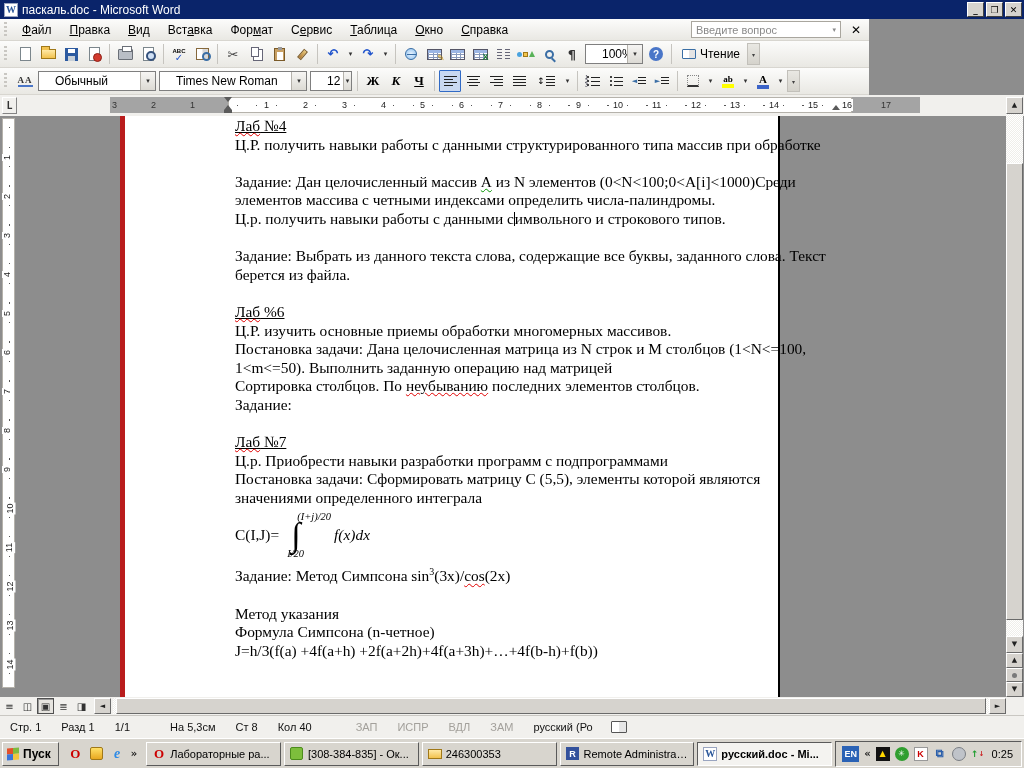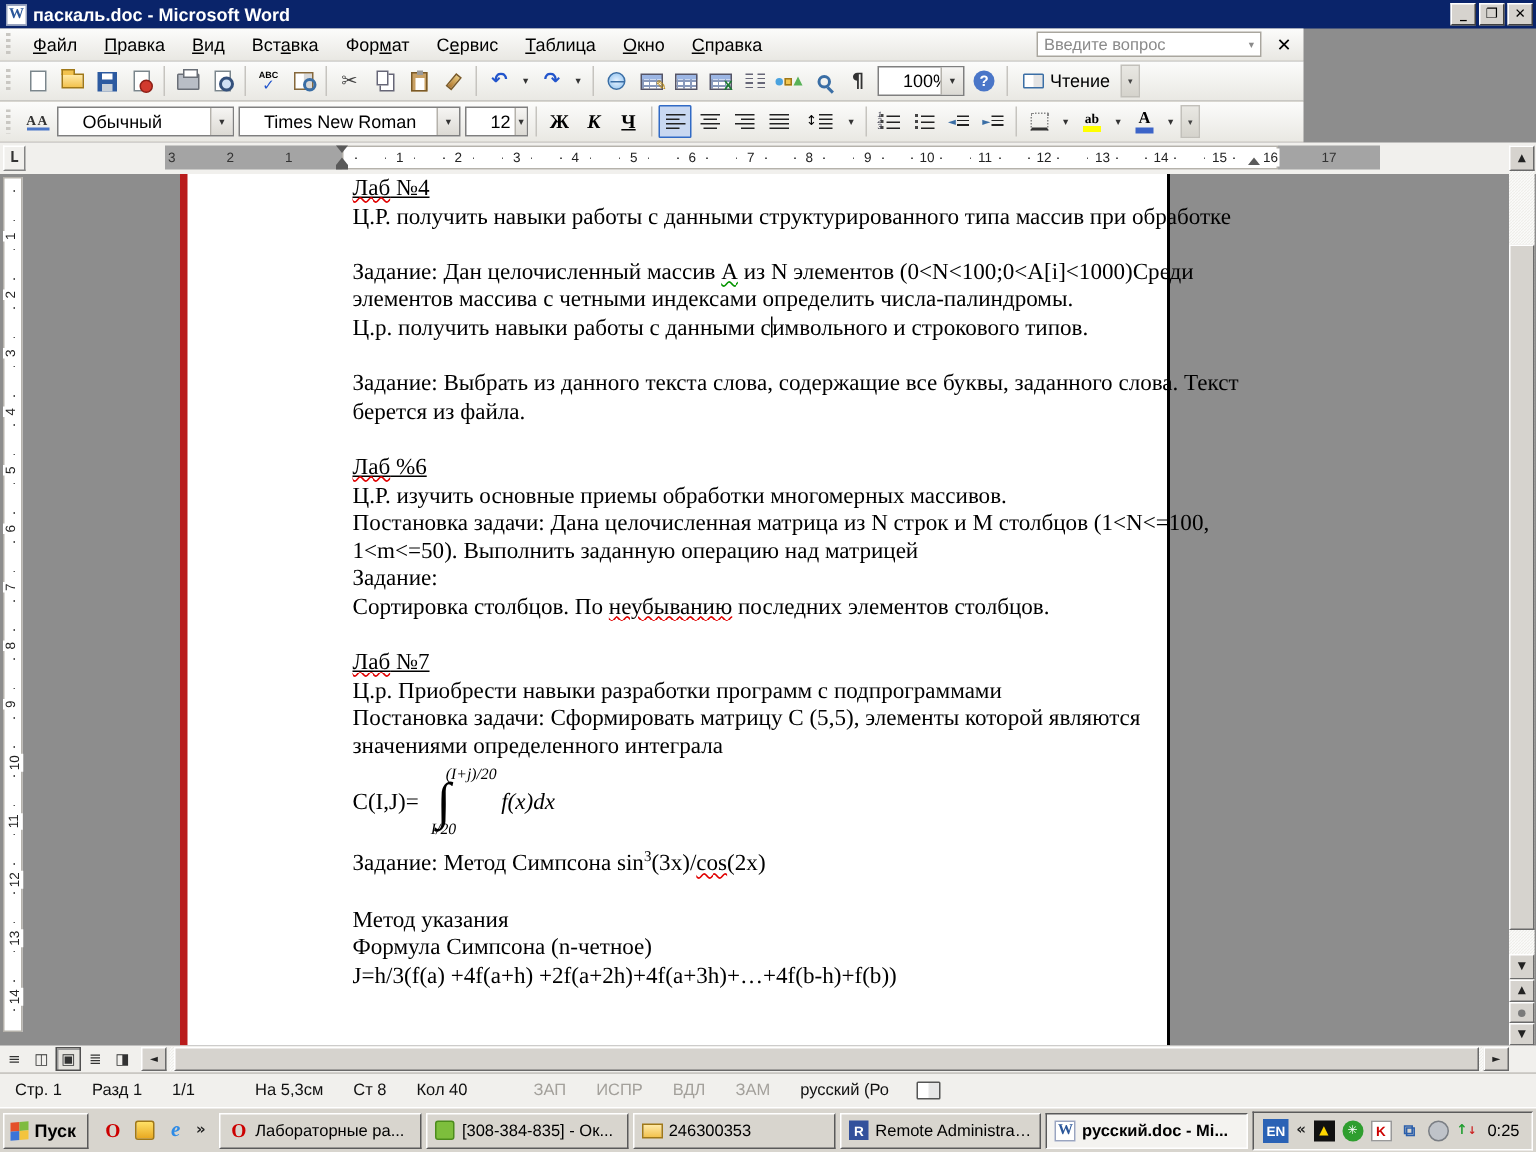--- a/index.html
+++ b/index.html
@@ -2,21 +2,21 @@
 <html><head>
 <meta charset="utf-8">
 <style>
   *{box-sizing:border-box;margin:0;padding:0}
   html,body{width:1024px;height:768px;overflow:hidden}
   body{position:relative;font-family:"Liberation Sans","DejaVu Sans",sans-serif;background:#8D8D8D;font-size:12px}
   .g{font-family:"DejaVu Sans",sans-serif}
   
   #titlebar{position:absolute;left:0;top:0;width:1024px;height:19px;background:#0A246A;display:flex;align-items:center;padding:0 2px;color:#fff}
   .wicon{width:14px;height:14px;background:#fff;border:1px solid #9AA5C0;margin:0 4px 0 2px;display:flex;align-items:center;justify-content:center;font:bold 10px "Liberation Serif",serif;color:#2B579A}
-  .ttl{font-weight:bold;font-size:12px;flex:1;white-space:nowrap}
+  .ttl{font-weight:normal;font-size:12px;flex:1;white-space:nowrap}
   .wb{width:17px;height:15px;background:#D6D3CE;border:1px solid;border-color:#fff #404040 #404040 #fff;display:flex;align-items:center;justify-content:center;font:bold 9px "DejaVu Sans",sans-serif;color:#000;margin-left:2px;line-height:6px}
   
   .bar{position:absolute;left:0;width:869px;background:linear-gradient(#FCFCFB,#E9E8E3);border-bottom:1px solid #D8D6D0;display:flex;align-items:center}
   #menubar{top:19px;height:22px;padding-left:2px}
   .hdl{width:5px;height:16px;margin:0 4px 0 2px;background:repeating-linear-gradient(#C9C7C2 0 2px,transparent 2px 4px);background-size:3px 100%;background-repeat:no-repeat}
   .mi{padding:2px 9px;font-size:12px;color:#000;white-space:nowrap}
   .mi u{text-decoration:underline}
   #askwrap{margin-left:auto;display:flex;align-items:center;gap:10px;padding-right:8px}
   #askbox{width:150px;height:17px;background:#fff;border:1px solid #A9A69E;display:flex;align-items:center;justify-content:space-between;padding:0 4px;color:#8A8A8A;font-size:11px}
   .menuclose{font-weight:bold;font-size:12px;color:#000}
@@ -456,22 +456,22 @@
       <div class="ln">элементов массива с четными индексами определить числа-палиндромы.</div>
       <div class="ln"><span>Ц.р. получить навыки работы с данными с</span><span class="caret"></span><span>имвольного и строкового типов.</span></div>
       <div class="ln bl"></div>
       <div class="ln">Задание: Выбрать из данного текста слова, содержащие все буквы, заданного слова. Текст</div>
       <div class="ln">берется из файла.</div>
       <div class="ln bl"></div>
       <div class="ln"><span class="ul"><span class="wr">Лаб</span><span> %6</span></span></div>
       <div class="ln">Ц.Р. изучить основные приемы обработки многомерных массивов.</div>
       <div class="ln">Постановка задачи: Дана целочисленная матрица из N строк и М столбцов (1&lt;N&lt;=100,</div>
       <div class="ln">1&lt;m&lt;=50). Выполнить заданную операцию над матрицей</div>
+      <div class="ln"><span>Сортировка столбцов. По </span><span class="wr">неубыванию</span><span> последних элементов столбцов.</span></div>
       <div class="ln">Задание:</div>
-      <div class="ln"><span>Сортировка столбцов. По </span><span class="wr">неубыванию</span><span> последних элементов столбцов.</span></div>
       <div class="ln bl"></div>
       <div class="ln"><span class="ul"><span class="wr">Лаб</span><span> №7</span></span></div>
       <div class="ln">Ц.р. Приобрести навыки разработки программ с подпрограммами</div>
       <div class="ln">Постановка задачи: Сформировать матрицу С (5,5), элементы которой являются</div>
       <div class="ln">значениями определенного интеграла</div>
       <div class="formula">
         <span class="flhs">C(I,J)=</span>
         <span class="fint">
           <i class="fup">(I+j)/20</i>
           <i class="fsign">∫</i>

